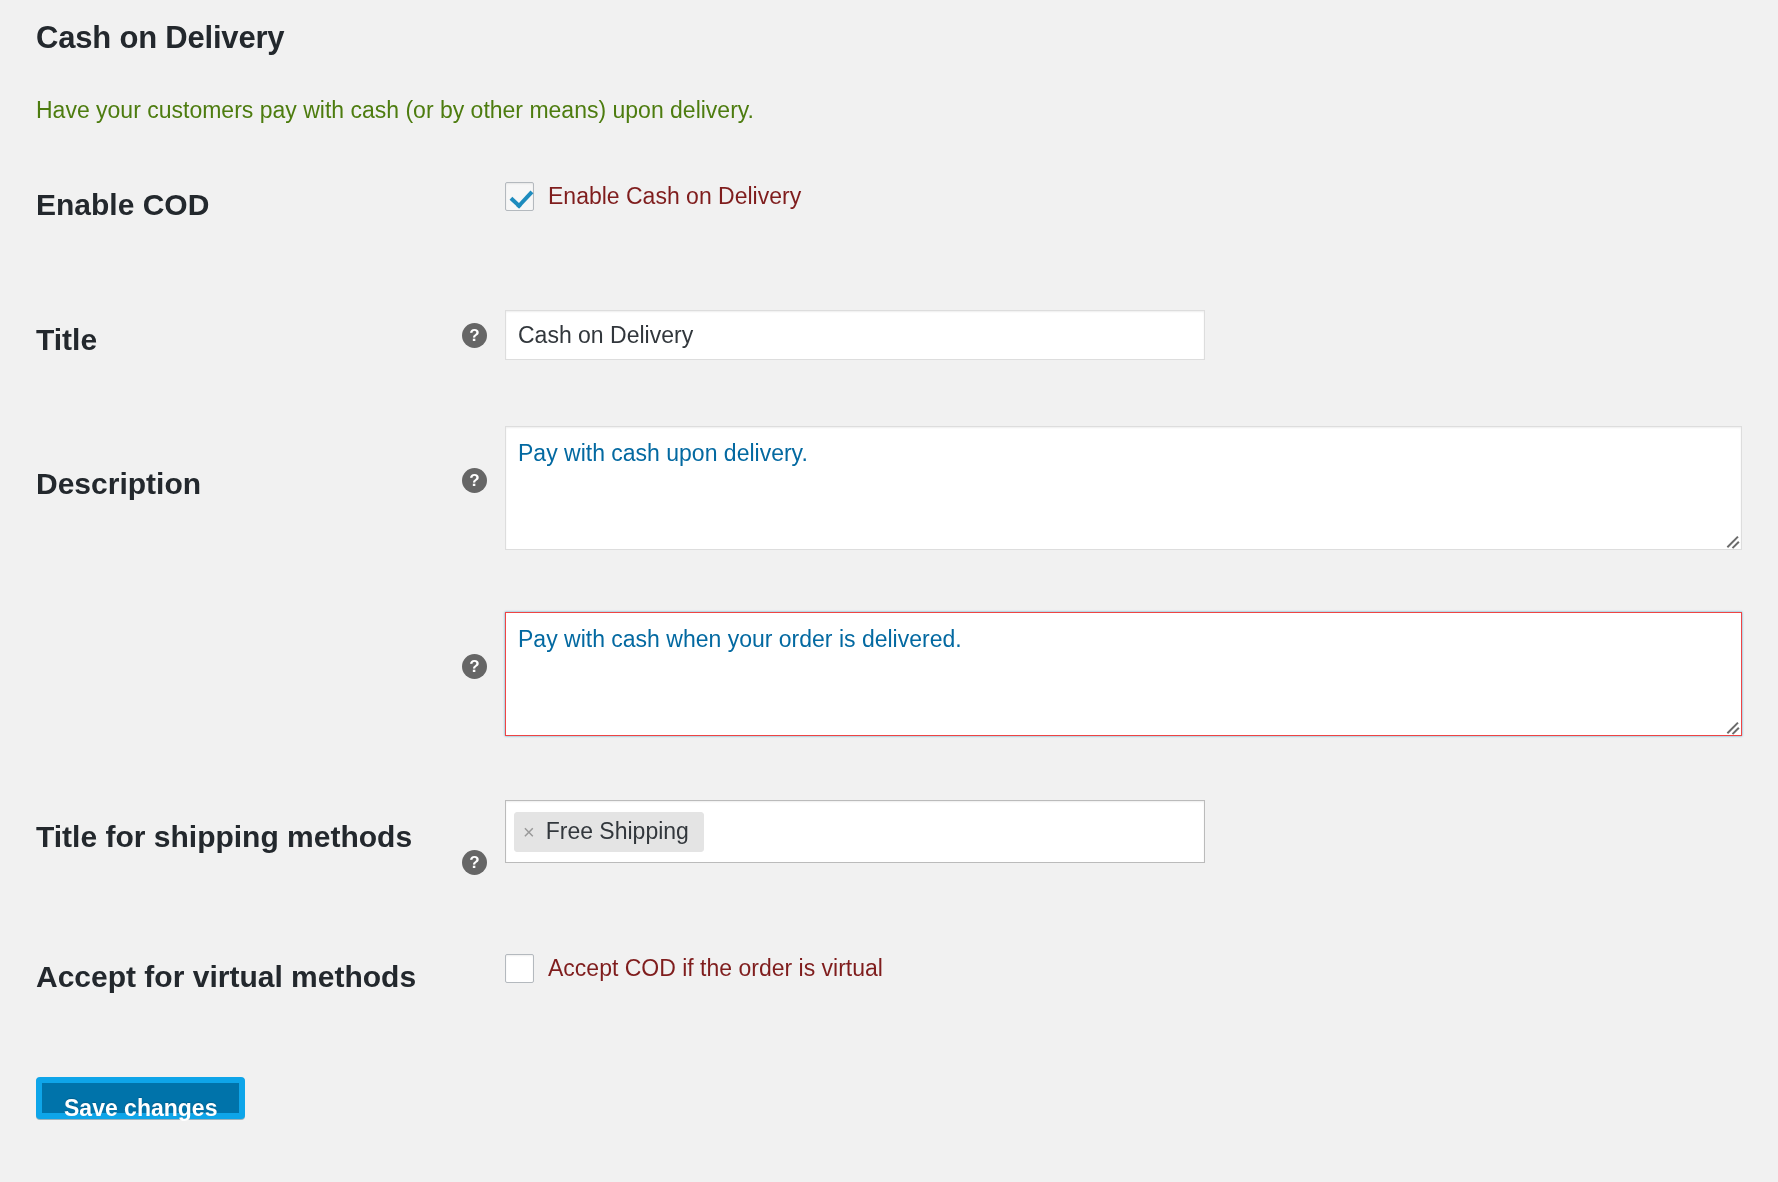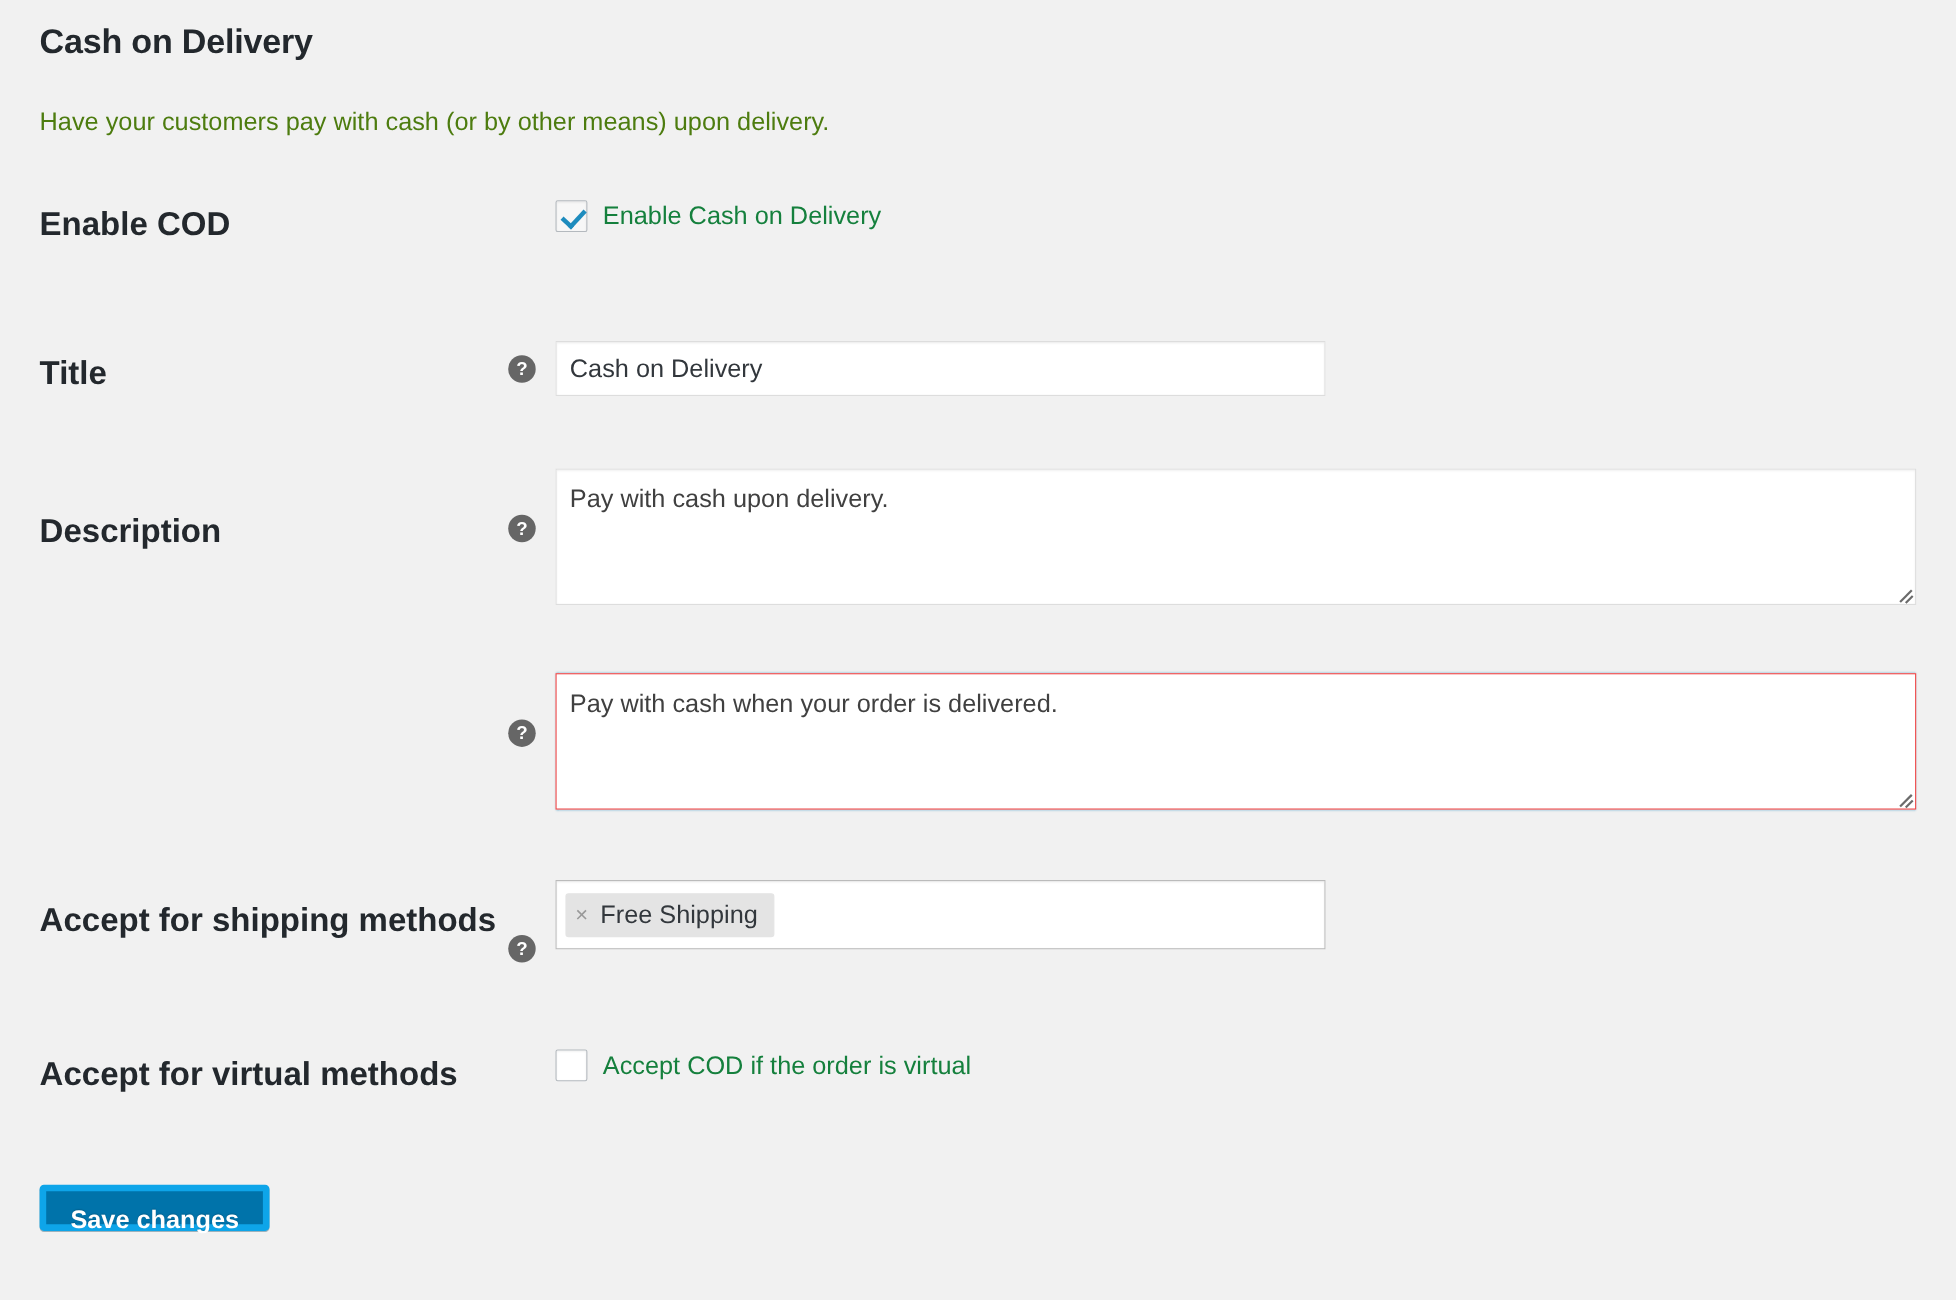--- a/index.html
+++ b/index.html
@@ -95,21 +95,21 @@
     left: 9px;
     top: 3px;
     width: 9px;
     height: 17px;
     border: solid #1e8cbe;
     border-width: 0 4px 4px 0;
     transform: rotate(43deg);
   }
   .cb-label {
     font-size: 23px;
-    color: #15803d;
+    color: #7f1d1d;
     margin-left: 14px;
     white-space: nowrap;
   }
 
   
   .text-input {
     position: absolute;
     height: 50px;
     background: #fff;
     border: 1px solid #ddd;
@@ -123,21 +123,21 @@
   }
 
   
   .textarea {
     position: absolute;
     background: #fff;
     border: 1px solid #ddd;
     box-shadow: inset 0 1px 2px rgba(0,0,0,.07);
     font-family: "Liberation Sans", sans-serif;
     font-size: 23px;
-    color: #404040;
+    color: #0369a1;
     padding: 10px 12px;
     line-height: 1.4;
     resize: none;
     outline: none;
     overflow: hidden;
   }
   .textarea.focused {
     border: 1px solid #ef4444;
     box-shadow: 0 0 2px rgba(30,140,190,.8);
   }
@@ -243,21 +243,21 @@
     <span class="resize-grip" style="position:absolute;left:1724px;top:104px;"></span>
   </div>
 
   <div class="row" style="top:612px;height:124px;">
     <span class="help-icon" style="left:462px;top:42px;">?</span>
     <textarea class="textarea focused" style="left: 505px; top: 0px; width: 1237px; height: 124px;">Pay with cash when your order is delivered.</textarea>
     <span class="resize-grip" style="position:absolute;left:1724px;top:104px;"></span>
   </div>
 
   <div class="row" style="top:800px;height:70px;">
-    <div class="row-label" style="top:18px;width:430px;">Accept for shipping methods</div>
+    <div class="row-label" style="top:18px;width:430px;">Title for shipping methods</div>
     <span class="help-icon" style="left:462px;top:50px;">?</span>
     <div class="select2" style="left:505px;top:0px;width:700px;height:63px;">
       <span class="tag">
         <span class="tag-remove">×</span>
         <span>Free Shipping</span>
       </span>
     </div>
   </div>
 
   <div class="row" style="top:948px;height:60px;">

